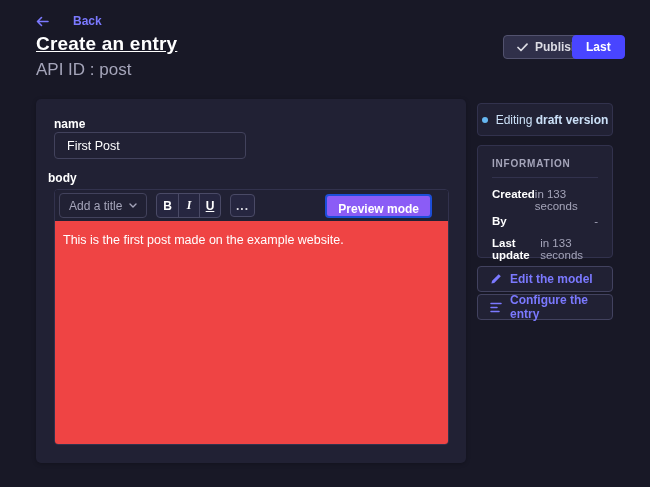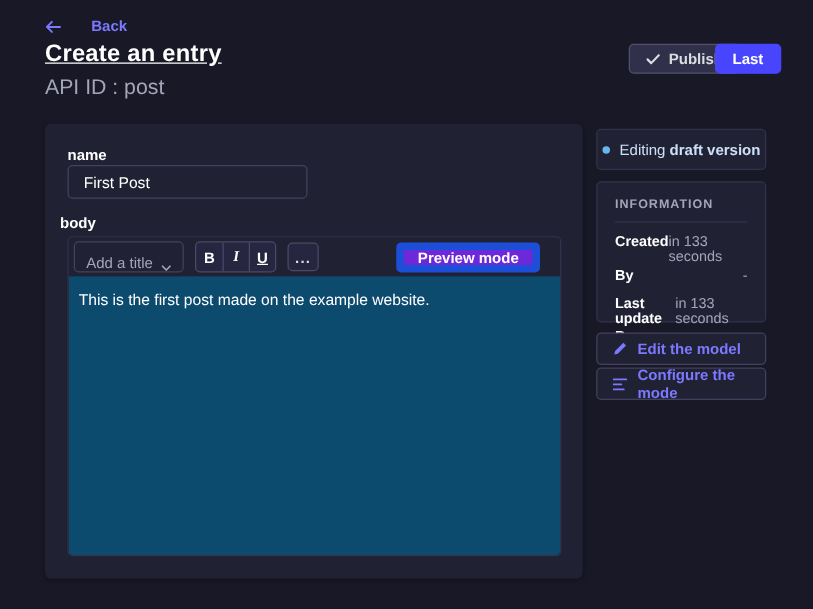--- a/index.html
+++ b/index.html
@@ -62,21 +62,21 @@
     display: flex; flex-direction: column; overflow: hidden;
     background: #181826;
   }
   .editor-toolbar {
     height: 31px; background: #212134;
     display: flex; align-items: center; padding: 0 4px; gap: 9px;
     flex: 0 0 auto;
   }
   .title-select {
     width: 88px; height: 25px; border: 1px solid #42425c; border-radius: 4px;
-    display: flex; align-items: flex-end; justify-content: space-between;
+    display: flex; align-items: center; justify-content: space-between;
     padding: 0 9px; color: #a5a5ba; font-size: 12px; cursor: pointer;
     background: #212134;
   }
   .fmt-group {
     display: flex; border: 1px solid #4a4a66; border-radius: 4px;
     overflow: hidden; background: #262640;
   }
   .fmt-btn {
     width: 21px; height: 23px; display: flex; align-items: center; justify-content: center;
     color: #ffffff; font-size: 12px; cursor: pointer; background: transparent; border: none;
@@ -87,27 +87,27 @@
   .fmt-underline { text-decoration: underline; font-weight: 600; }
   .more-btn {
     width: 25px; height: 23px; border: 1px solid #4a4a66; border-radius: 4px;
     display: flex; align-items: center; justify-content: center;
     color: #dcdce4; font-size: 12px; font-weight: 700; letter-spacing: 1px;
     cursor: pointer; background: #262640;
   }
   .preview-btn {
     margin-left: auto; margin-right: 12px;
     height: 24px; padding: 0 11px;
-    border: 6px solid #1d4ed8; border-radius: 4px;
-    display: flex; align-items: center;
+    border: 2px solid #1d4ed8; border-radius: 4px;
+    display: flex; align-items: flex-end;
     font-size: 12px; font-weight: 700; color: #ffffff;
-    cursor: pointer; background: #6d28d9;
+    cursor: pointer; background: #8b5cf6;
   }
   .editor-content {
-    flex: 1 1 auto; background: #0c4a6e; padding: 11px 8px; cursor: text;
+    flex: 1 1 auto; background: #ef4444; padding: 11px 8px; cursor: text;
   }
   .editor-content p { font-size: 12.5px; color: #ffffff; line-height: 1.4; }
   .editor-footer {
     flex: 0 0 auto; height: 30px; background: #1e1e30;
     border-top: 1px solid #32324d;
     display: flex; align-items: center; justify-content: flex-end;
     padding: 0 12px; gap: 7px;
   }
   .expand-label { font-size: 12px; font-weight: 700; color: #ffffff; }
   .editor-footer { cursor: pointer; }
@@ -244,14 +244,14 @@
   </span>
   <span>Edit the model</span>
 </div>
 
 <div class="abs side-box side-action configure-view-btn">
   <span class="icon">
     <svg width="12" height="11" viewBox="0 0 12 11" stroke="#7b79ff" stroke-width="1.5" stroke-linecap="round">
       <path d="M1 1.5h10M1 5.5h6M1 9.5h8" fill="none"></path>
     </svg>
   </span>
-  <span>Configure the mode</span>
+  <span>Configure the entry</span>
 </div>
 
 </body></html>

